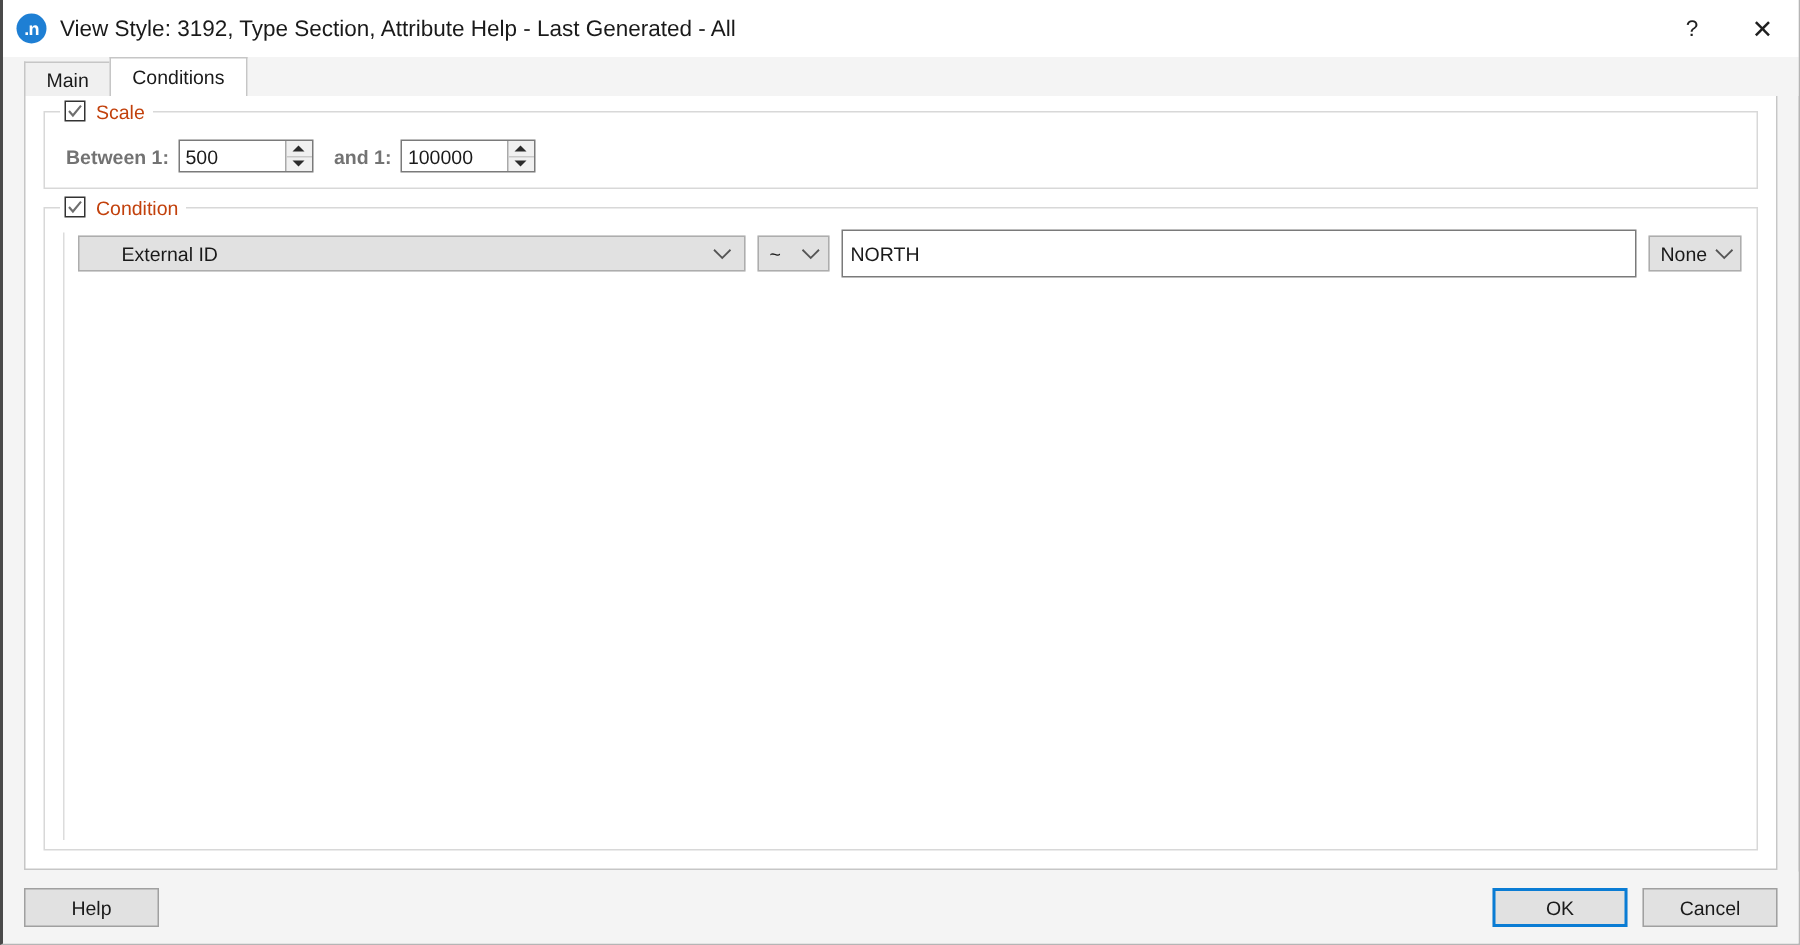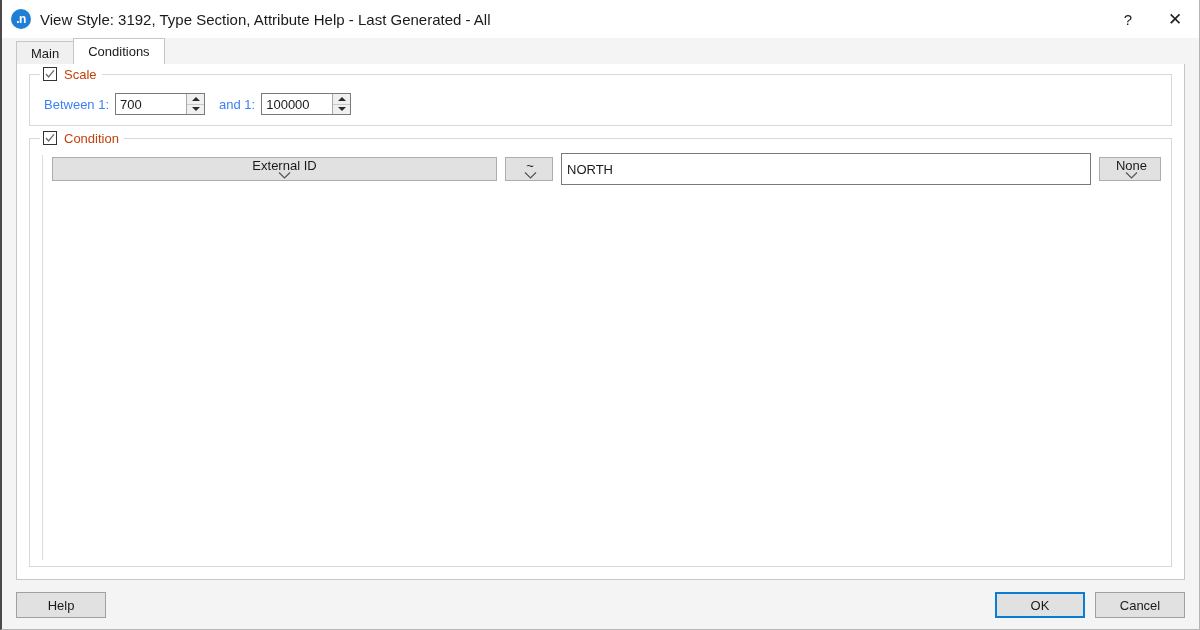--- a/index.html
+++ b/index.html
@@ -161,21 +161,21 @@
     flex: 0 0 auto;
   }
   .chk svg { position: absolute; left: 1px; top: 1px; }
   .group-legend-label { font-size: 13px; color: #c2410c; }
 
   .group-body {
     padding: 18px 0 0 14px;
     display: flex;
     align-items: center;
   }
-  .lbl { font-size: 13px; color: #3b82f6; margin-right: 6px; white-space: nowrap; }
+  .lbl { font-size: 13px; color: #737373; margin-right: 6px; white-space: nowrap; font-weight: bold; }
   .lbl.gap { margin-left: 14px; }
 
   
   .spinbox {
     display: inline-flex;
     align-items: stretch;
     border: 1px solid #7a7a7a;
     background: #ffffff;
     box-sizing: border-box;
     height: 22px;
@@ -246,21 +246,20 @@
     height: 24px;
     box-sizing: border-box;
     border: 1px solid #adadad;
     background: #e1e1e1;
     display: flex;
     align-items: center;
     font-size: 13px;
     color: #1a1a1a;
     position: relative;
     cursor: default;
-    flex-direction: column;
   }
   .combo .combo-text {
     flex: 1 1 auto;
     overflow: hidden;
     white-space: nowrap;
   }
   .combo .chev { flex: 0 0 auto; display: flex; align-items: center; justify-content: center; }
 
   .combo-field {
     width: 445px;
@@ -351,21 +350,21 @@
         <span class="chk">
           <svg width="10" height="10" viewBox="0 0 10 10">
             <path d="M1 5 L3.6 8 L9 1.4" fill="none" stroke="#6f6f6f" stroke-width="1.4"></path>
           </svg>
         </span>
         <span class="group-legend-label">Scale</span>
       </div>
       <div class="group-body">
         <span class="lbl">Between 1:</span>
         <span class="spinbox">
-          <span class="sb-value">700</span>
+          <span class="sb-value">500</span>
           <span class="sb-arrows">
             <span class="sb-up">
                 <span class="tri-up"></span>
               </span>
             <span class="sb-dn">
                 <span class="tri-dn"></span>
               </span>
           </span>
         </span>
         <span class="lbl gap">and 1:</span>

